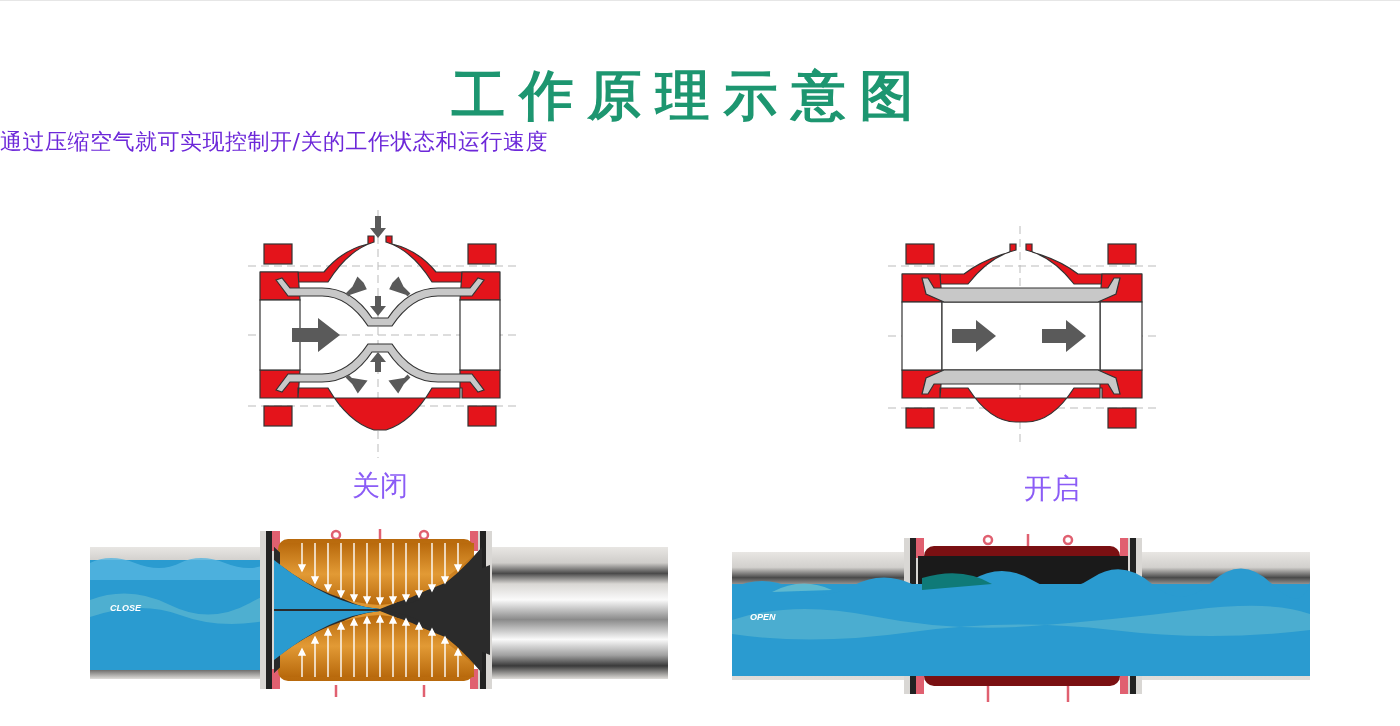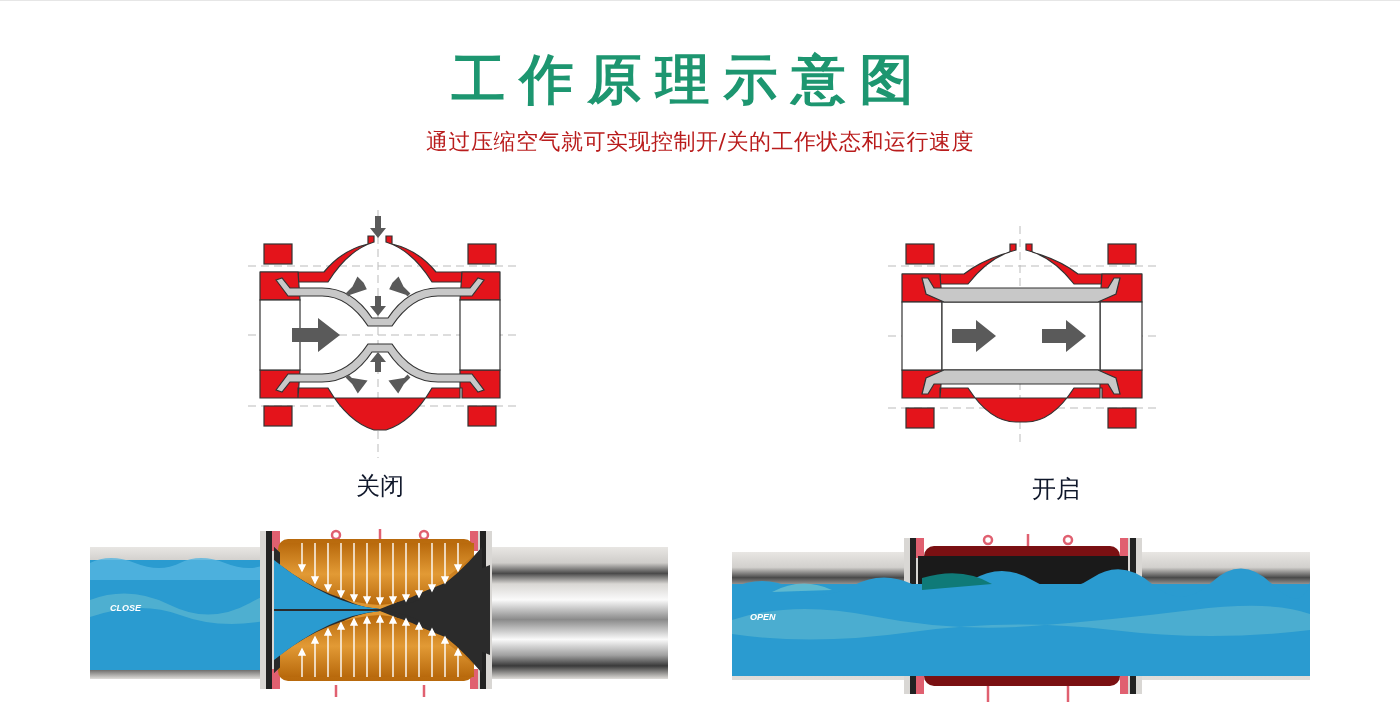--- a/index.html
+++ b/index.html
@@ -1,20 +1,20 @@
 <!DOCTYPE html>
 <html><head>
 <meta charset="utf-8">
 <style>
   html,body{margin:0;padding:0;background:#fff;}
   body{width:1400px;height:726px;position:relative;overflow:hidden;font-family:"DejaVu Sans","Liberation Sans",sans-serif;}
   .topline{position:absolute;left:0;top:0;width:1400px;height:1px;background:#e6e6e6;}
-  .title{position:absolute;left:0;top:44px;width:1379px;text-align:center;font-family:"DejaVu Serif","Liberation Serif",serif;font-weight:bold;font-size:54px;letter-spacing:14px;color:#1d9670;line-height:70px;}
-  .subtitle{position:absolute;left:0;top:126px;width:1400px;text-align:center;font-size:22px;color:#b91c1c;line-height:32px;letter-spacing:0.5px;}
-  .label{position:absolute;font-size:24px;color:#0f172a;line-height:32px;text-align:center;width:120px;}
+  .title{position:absolute;left:0;top:60px;width:1379px;text-align:center;font-family:"DejaVu Serif","Liberation Serif",serif;font-weight:bold;font-size:54px;letter-spacing:14px;color:#1d9670;line-height:70px;}
+  .subtitle{position:absolute;left:0;top:126px;width:1400px;text-align:left;font-size:22px;color:#6d28d9;line-height:32px;letter-spacing:0.5px;}
+  .label{position:absolute;font-size:28px;color:#8b5cf6;line-height:32px;text-align:center;width:120px;}
   svg{position:absolute;overflow:visible;}
   .photo-text{font-family:"Liberation Sans",sans-serif;font-style:italic;font-weight:bold;font-size:9px;fill:#fff;}
 </style>
 </head>
 <body>
 
 <div class="topline"></div>
 
 <div class="title">工作原理示意图</div>
 <div class="subtitle">通过压缩空气就可实现控制开/关的工作状态和运行速度</div>

